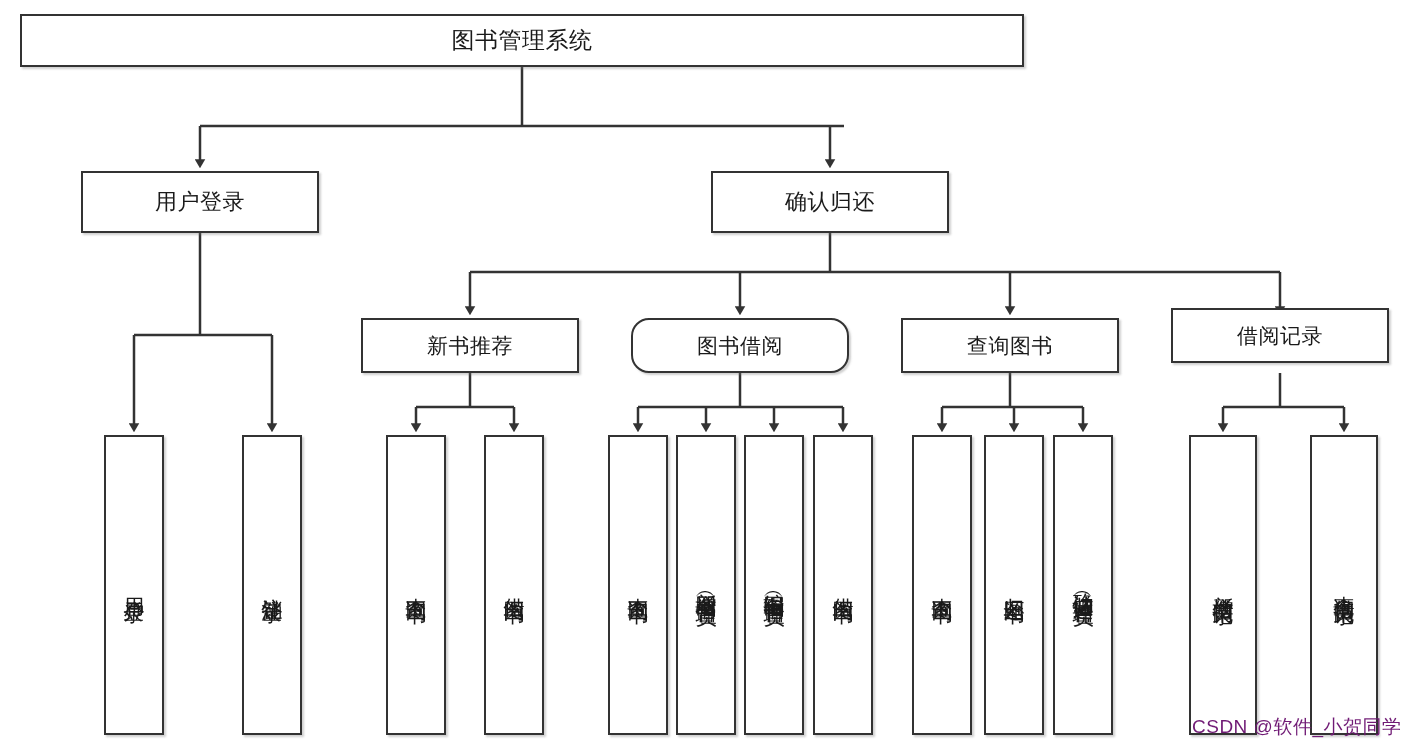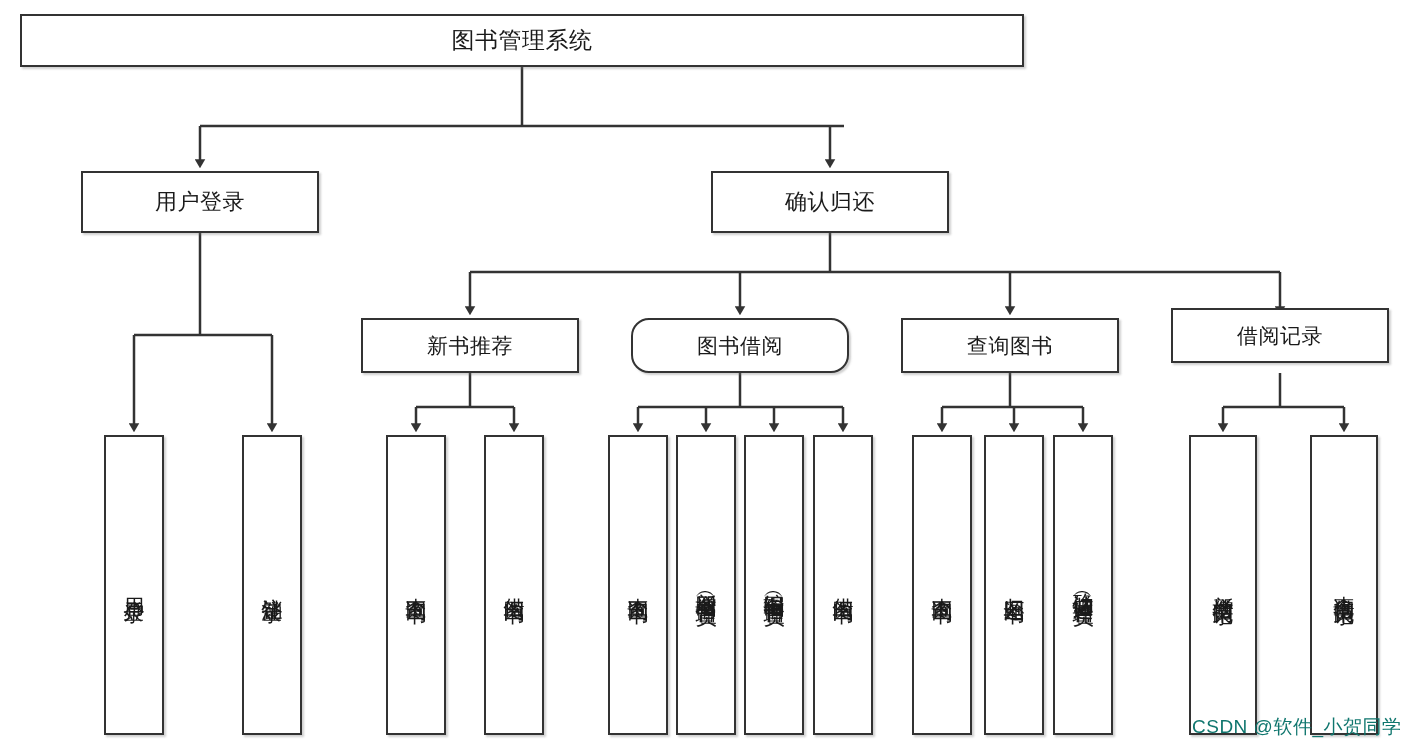--- a/index.html
+++ b/index.html
@@ -51,21 +51,21 @@
   }
   .node.leaf .label {
     font-size: 21px;
     writing-mode: vertical-rl;
     text-orientation: upright;
     line-height: 1.05;
     letter-spacing: 2px;
   }
   .watermark {
     position: absolute;
-    color: #0f766e;
+    color: #701a75;
     font-size: 19px;
     white-space: nowrap;
     letter-spacing: 0.5px;
   }
 </style>
 </head>
 <body>
 
 <div id="canvas">
 

